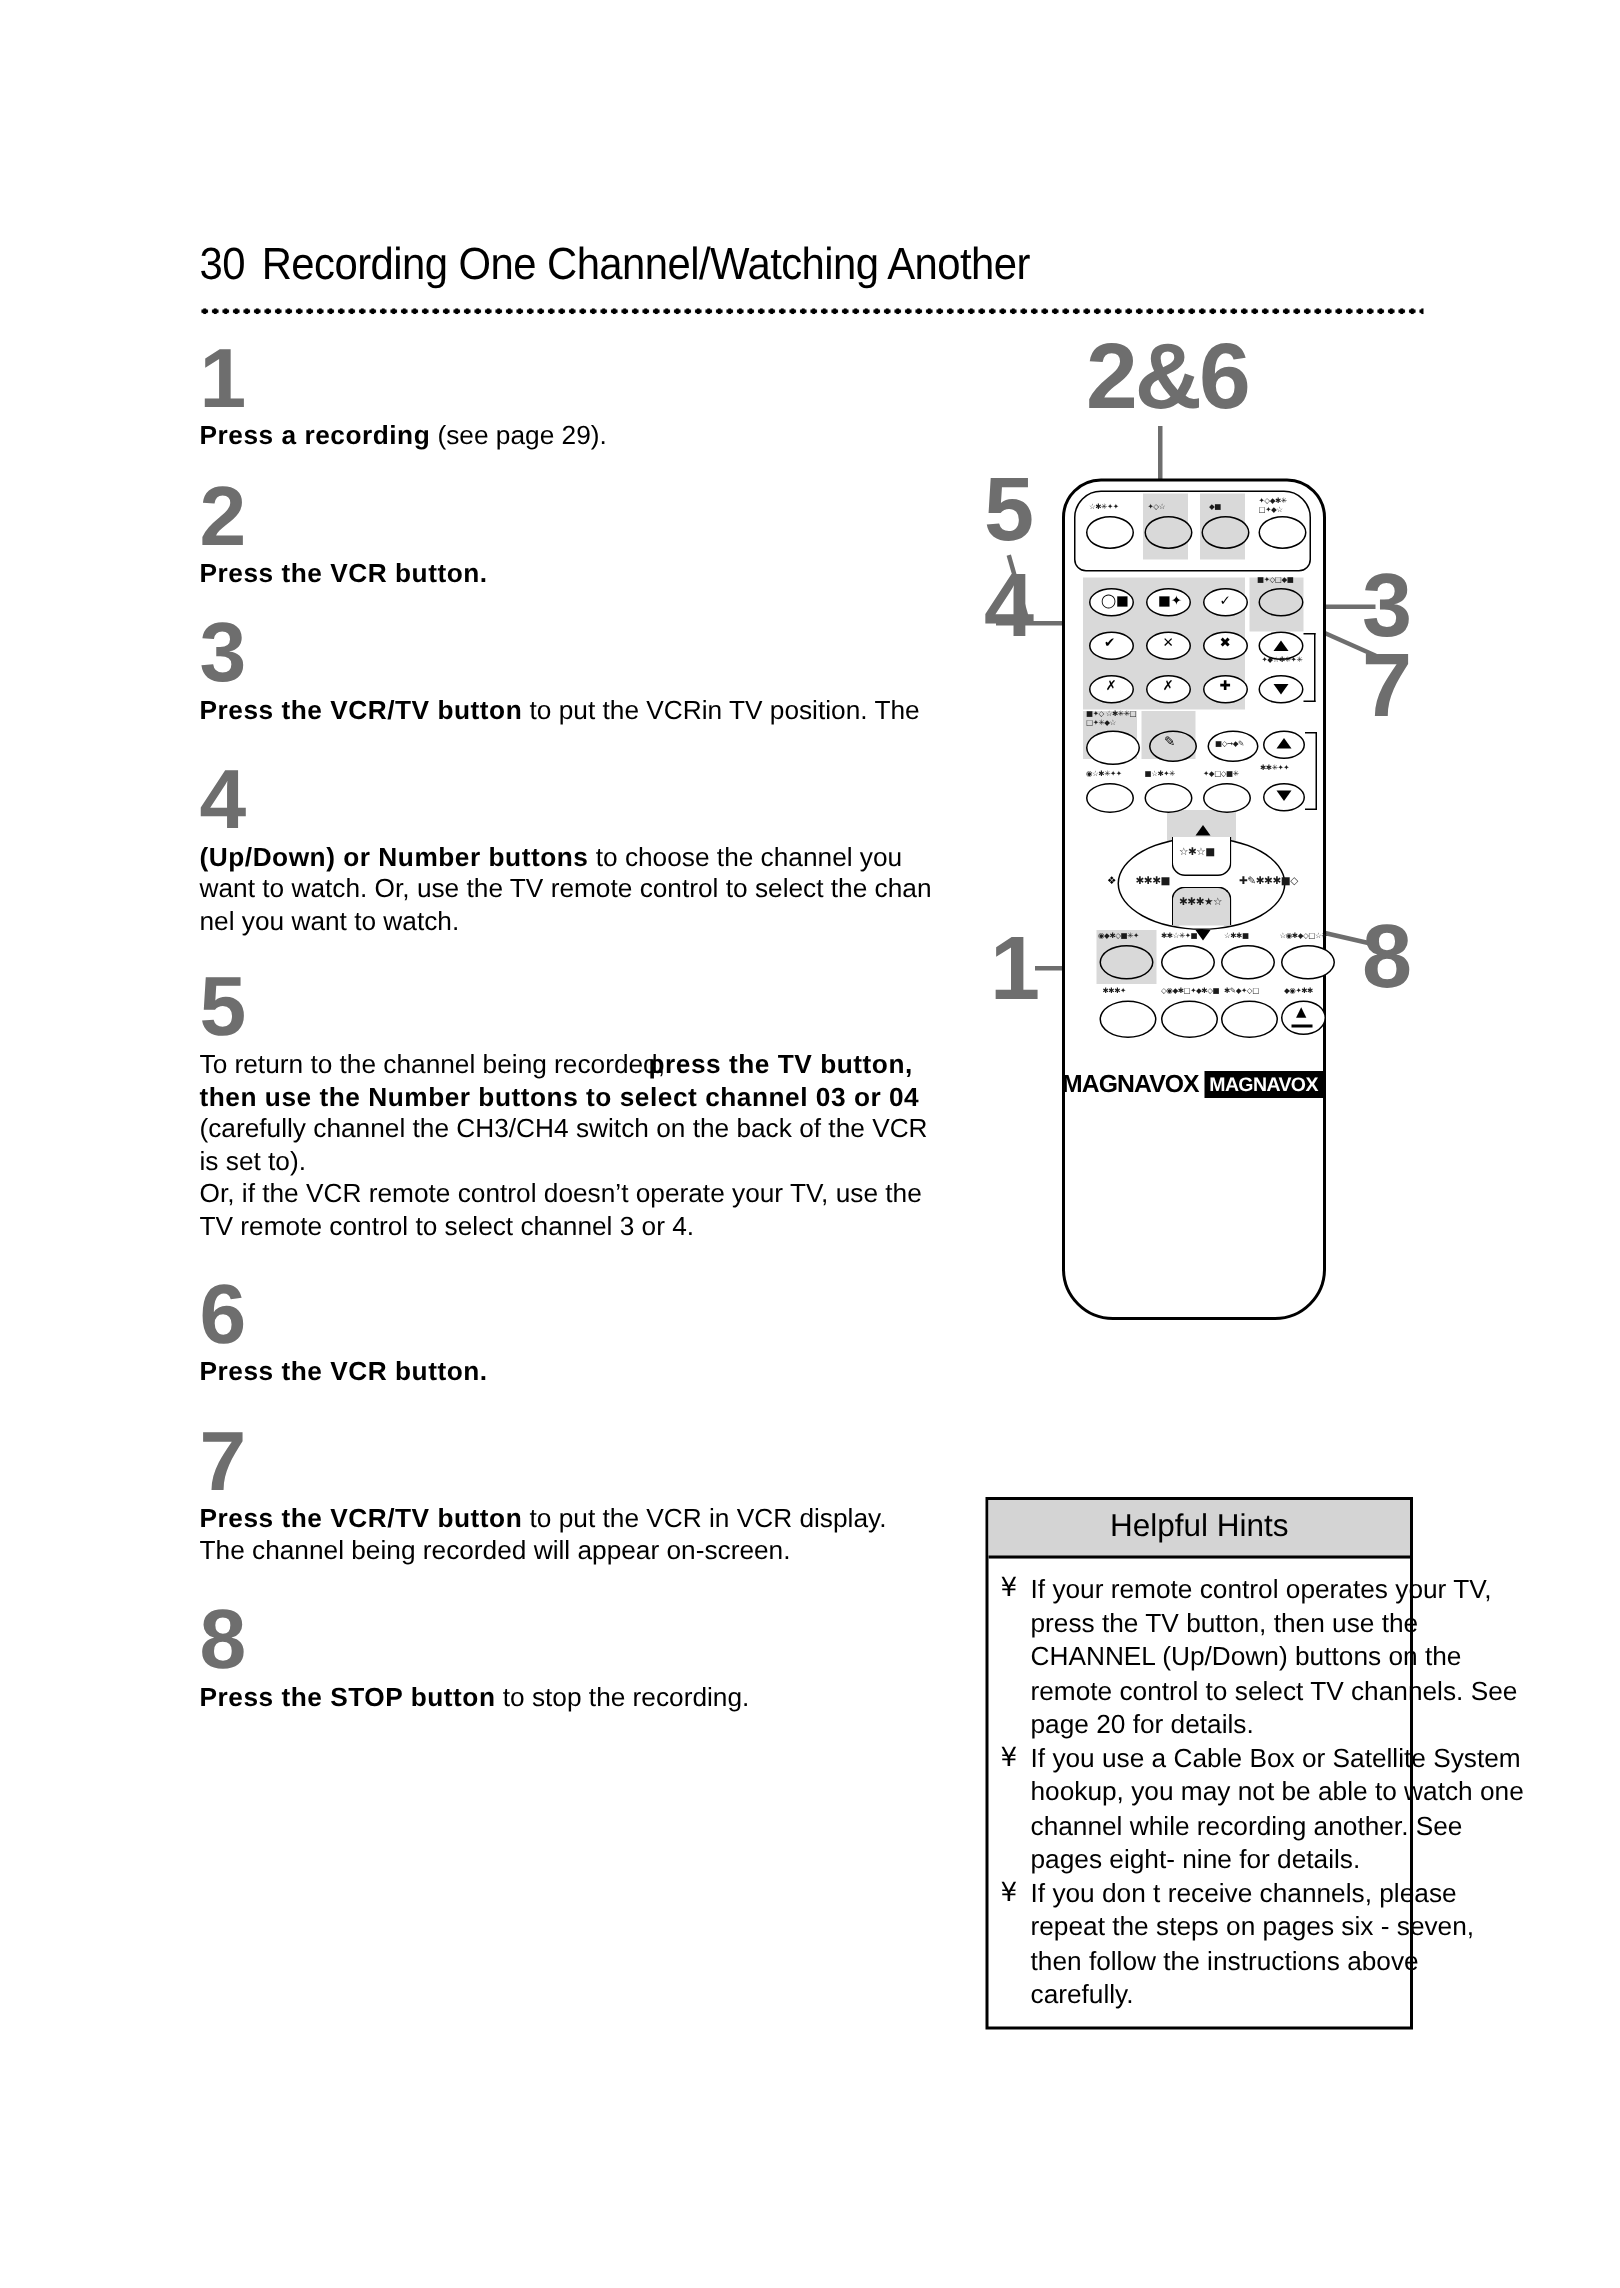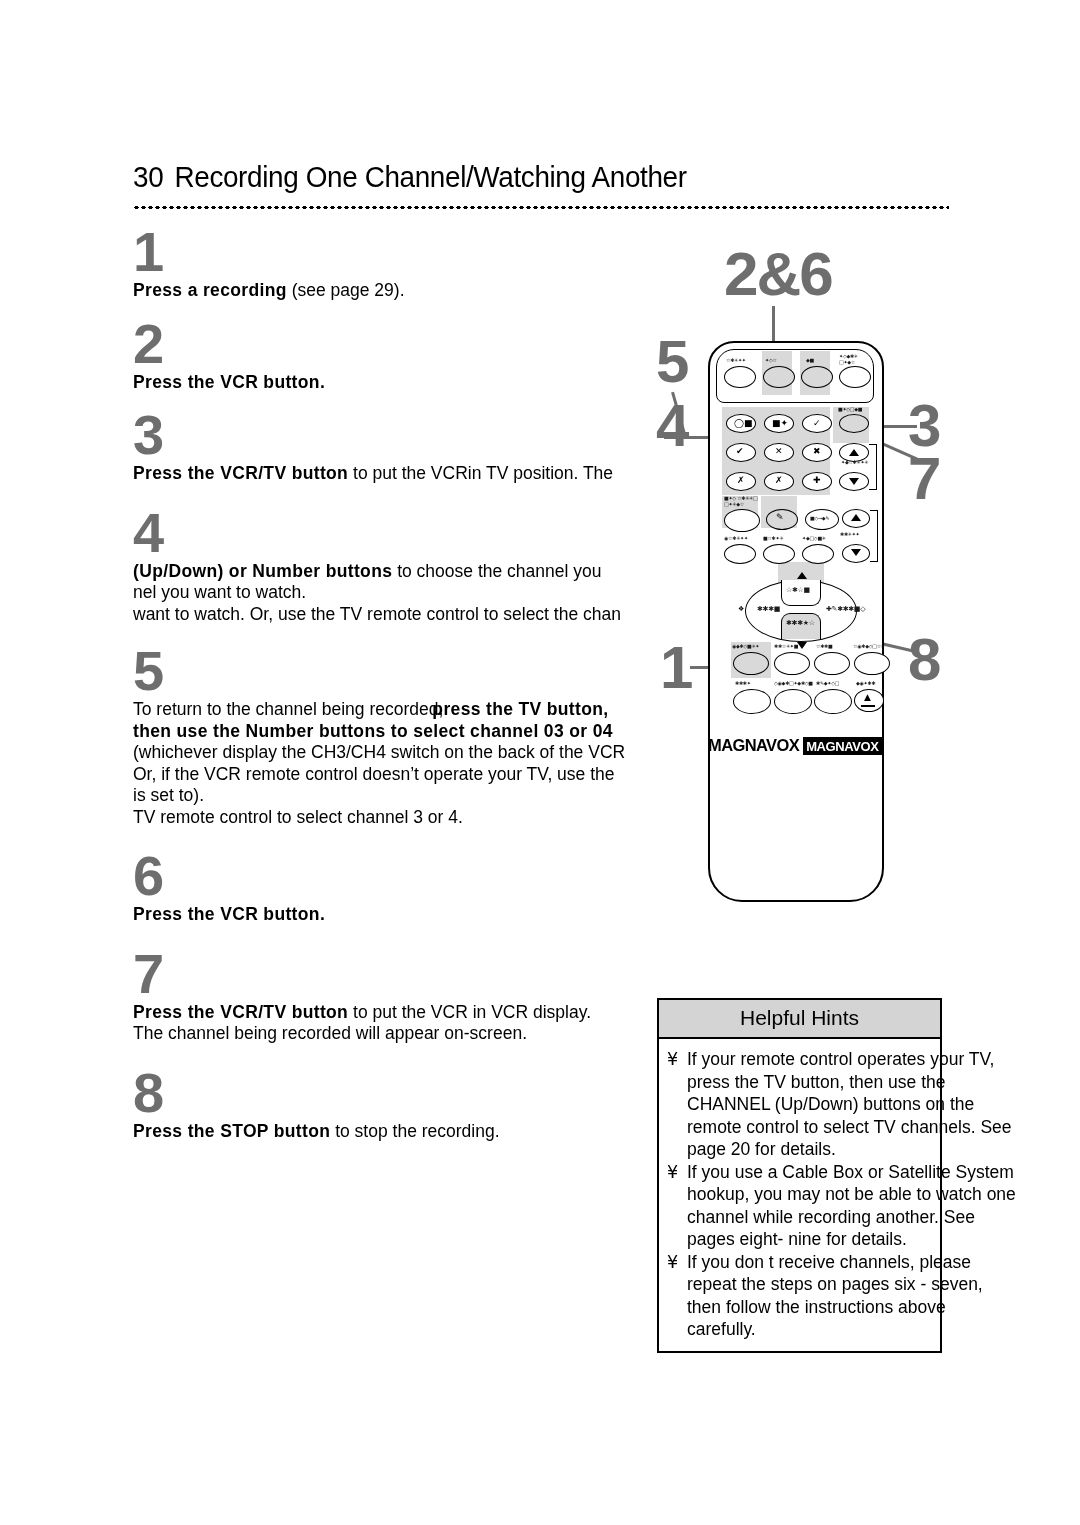--- a/index.html
+++ b/index.html
@@ -97,21 +97,21 @@
   }
   .leader {
     position: absolute;
     background: #6e6e6e;
   }
 
   
   .remote-wrap {
     position: absolute;
     left: 650px;
-    top: 244px;
+    top: 222px;
     width: 330px;
     height: 670px;
   }
   .remote-body {
     position: absolute;
     left: 58px;
     top: 97px;
     width: 172px;
     height: 557px;
     border: 2.2px solid #000;
@@ -264,32 +264,32 @@
       <div class="step s3">
         <div class="step-num">3</div>
         <div class="step-body">
           <div><b>Press the VCR/TV button</b><span> to put the VCRin TV position. The</span></div>
         </div>
       </div>
       <div class="step s4">
         <div class="step-num">4</div>
         <div class="step-body">
           <div><b>(Up/Down) or Number buttons</b><span> to choose the channel you</span></div>
+          <div><span>want to watch. Or, use the TV remote control to select the chan</span></div>
           <div><span>nel you want to watch.</span></div>
-          <div><span>want to watch. Or, use the TV remote control to select the chan</span></div>
         </div>
       </div>
       <div class="step s5">
         <div class="step-num">5</div>
         <div class="step-body">
           <div><span>To return to the channel being recorded,</span><b class="overlap">press the TV button,</b></div>
           <div><b>then use the Number buttons to select channel 03 or 04</b></div>
-          <div><span>(whichever display the CH3/CH4 switch on the back of the VCR</span></div>
+          <div><span>(carefully channel the CH3/CH4 switch on the back of the VCR</span></div>
+          <div><span>is set to).</span></div>
           <div><span>Or, if the VCR remote control doesn’t operate your TV, use the</span></div>
-          <div><span>is set to).</span></div>
           <div><span>TV remote control to select channel 3 or 4.</span></div>
         </div>
       </div>
       <div class="step s6">
         <div class="step-num">6</div>
         <div class="step-body">
           <div><b>Press the VCR button.</b></div>
         </div>
       </div>
       <div class="step s7">

